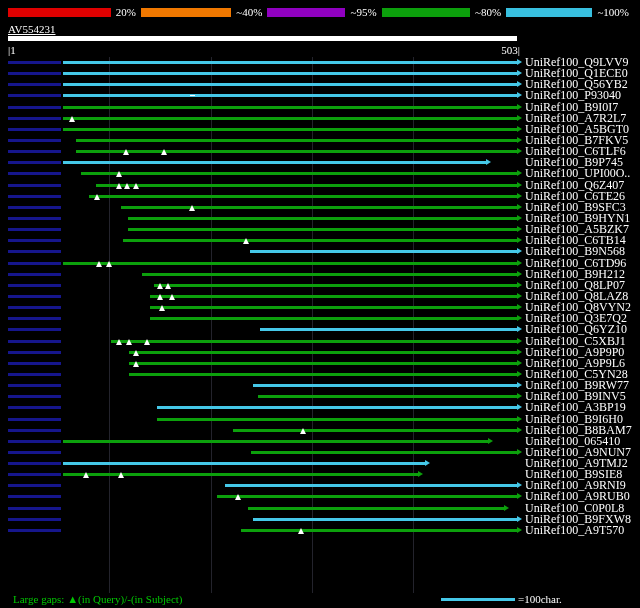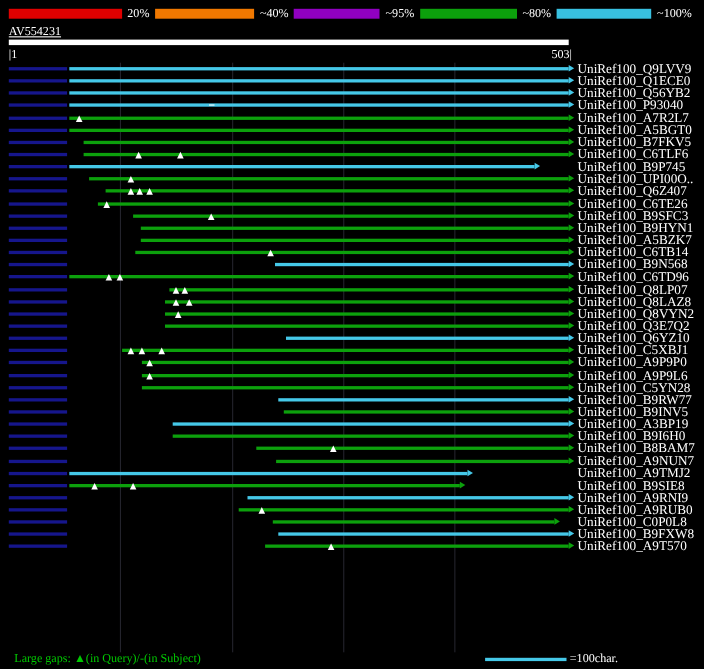--- a/index.html
+++ b/index.html
@@ -98,20 +98,28 @@
           <div class="ahead" style="left: 100%; border-left: 5px solid rgb(69, 200, 232);"></div>
           <div class="gap-dash" style="left: 36.1829%;"></div>
         </div>
         <span class="hit-label">UniRef100_P93040</span>
       </div>
       <div class="hit-row">
         <div class="plot">
           <div class="navy" style="left: 0%; width: 10.338%; background: rgb(22, 22, 140);"></div>
           <div class="bar" style="left: 10.7356%; width: 89.2644%; background: rgb(12, 160, 12);"></div>
           <div class="ahead" style="left: 100%; border-left: 5px solid rgb(12, 160, 12);"></div>
+        </div>
+        <span class="hit-label">UniRef100_B9I0I7</span>
+      </div>
+      <div class="hit-row">
+        <div class="plot">
+          <div class="navy" style="left: 0%; width: 10.338%; background: rgb(22, 22, 140);"></div>
+          <div class="bar" style="left: 10.7356%; width: 89.2644%; background: rgb(12, 160, 12);"></div>
+          <div class="ahead" style="left: 100%; border-left: 5px solid rgb(12, 160, 12);"></div>
           <div class="gap-arrow" style="left: 12.5249%;"></div>
         </div>
         <span class="hit-label">UniRef100_A7R2L7</span>
       </div>
       <div class="hit-row">
         <div class="plot">
           <div class="navy" style="left: 0%; width: 10.338%; background: rgb(22, 22, 140);"></div>
           <div class="bar" style="left: 10.7356%; width: 89.2644%; background: rgb(12, 160, 12);"></div>
           <div class="ahead" style="left: 100%; border-left: 5px solid rgb(12, 160, 12);"></div>
         </div>
@@ -220,20 +228,28 @@
           <div class="bar" style="left: 10.7356%; width: 89.2644%; background: rgb(12, 160, 12);"></div>
           <div class="ahead" style="left: 100%; border-left: 5px solid rgb(12, 160, 12);"></div>
           <div class="gap-arrow" style="left: 17.8926%;"></div>
           <div class="gap-arrow" style="left: 19.8807%;"></div>
         </div>
         <span class="hit-label">UniRef100_C6TD96</span>
       </div>
       <div class="hit-row">
         <div class="plot">
           <div class="navy" style="left: 0%; width: 10.338%; background: rgb(22, 22, 140);"></div>
+          <div class="bar" style="left: 26.2425%; width: 73.7575%; background: rgb(12, 160, 12);"></div>
+          <div class="ahead" style="left: 100%; border-left: 5px solid rgb(12, 160, 12);"></div>
+        </div>
+        <span class="hit-label">UniRef100_B9H212</span>
+      </div>
+      <div class="hit-row">
+        <div class="plot">
+          <div class="navy" style="left: 0%; width: 10.338%; background: rgb(22, 22, 140);"></div>
           <div class="bar" style="left: 28.6282%; width: 71.3718%; background: rgb(12, 160, 12);"></div>
           <div class="ahead" style="left: 100%; border-left: 5px solid rgb(12, 160, 12);"></div>
           <div class="gap-arrow" style="left: 29.8211%;"></div>
           <div class="gap-arrow" style="left: 31.4115%;"></div>
         </div>
         <span class="hit-label">UniRef100_Q8LP07</span>
       </div>
       <div class="hit-row">
         <div class="plot">
           <div class="navy" style="left: 0%; width: 10.338%; background: rgb(22, 22, 140);"></div>
@@ -339,20 +355,28 @@
         <span class="hit-label">UniRef100_B9I6H0</span>
       </div>
       <div class="hit-row">
         <div class="plot">
           <div class="navy" style="left: 0%; width: 10.338%; background: rgb(22, 22, 140);"></div>
           <div class="bar" style="left: 44.1352%; width: 55.8648%; background: rgb(12, 160, 12);"></div>
           <div class="ahead" style="left: 100%; border-left: 5px solid rgb(12, 160, 12);"></div>
           <div class="gap-arrow" style="left: 58.0517%;"></div>
         </div>
         <span class="hit-label">UniRef100_B8BAM7</span>
+      </div>
+      <div class="hit-row">
+        <div class="plot">
+          <div class="navy" style="left: 0%; width: 10.338%; background: rgb(22, 22, 140);"></div>
+          <div class="bar" style="left: 10.7356%; width: 83.499%; background: rgb(12, 160, 12);"></div>
+          <div class="ahead" style="left: 94.2346%; border-left: 5px solid rgb(12, 160, 12);"></div>
+        </div>
+        <span class="hit-label">UniRef100_065410</span>
       </div>
       <div class="hit-row">
         <div class="plot">
           <div class="navy" style="left: 0%; width: 10.338%; background: rgb(22, 22, 140);"></div>
           <div class="bar" style="left: 47.7137%; width: 52.2863%; background: rgb(12, 160, 12);"></div>
           <div class="ahead" style="left: 100%; border-left: 5px solid rgb(12, 160, 12);"></div>
         </div>
         <span class="hit-label">UniRef100_A9NUN7</span>
       </div>
       <div class="hit-row">

